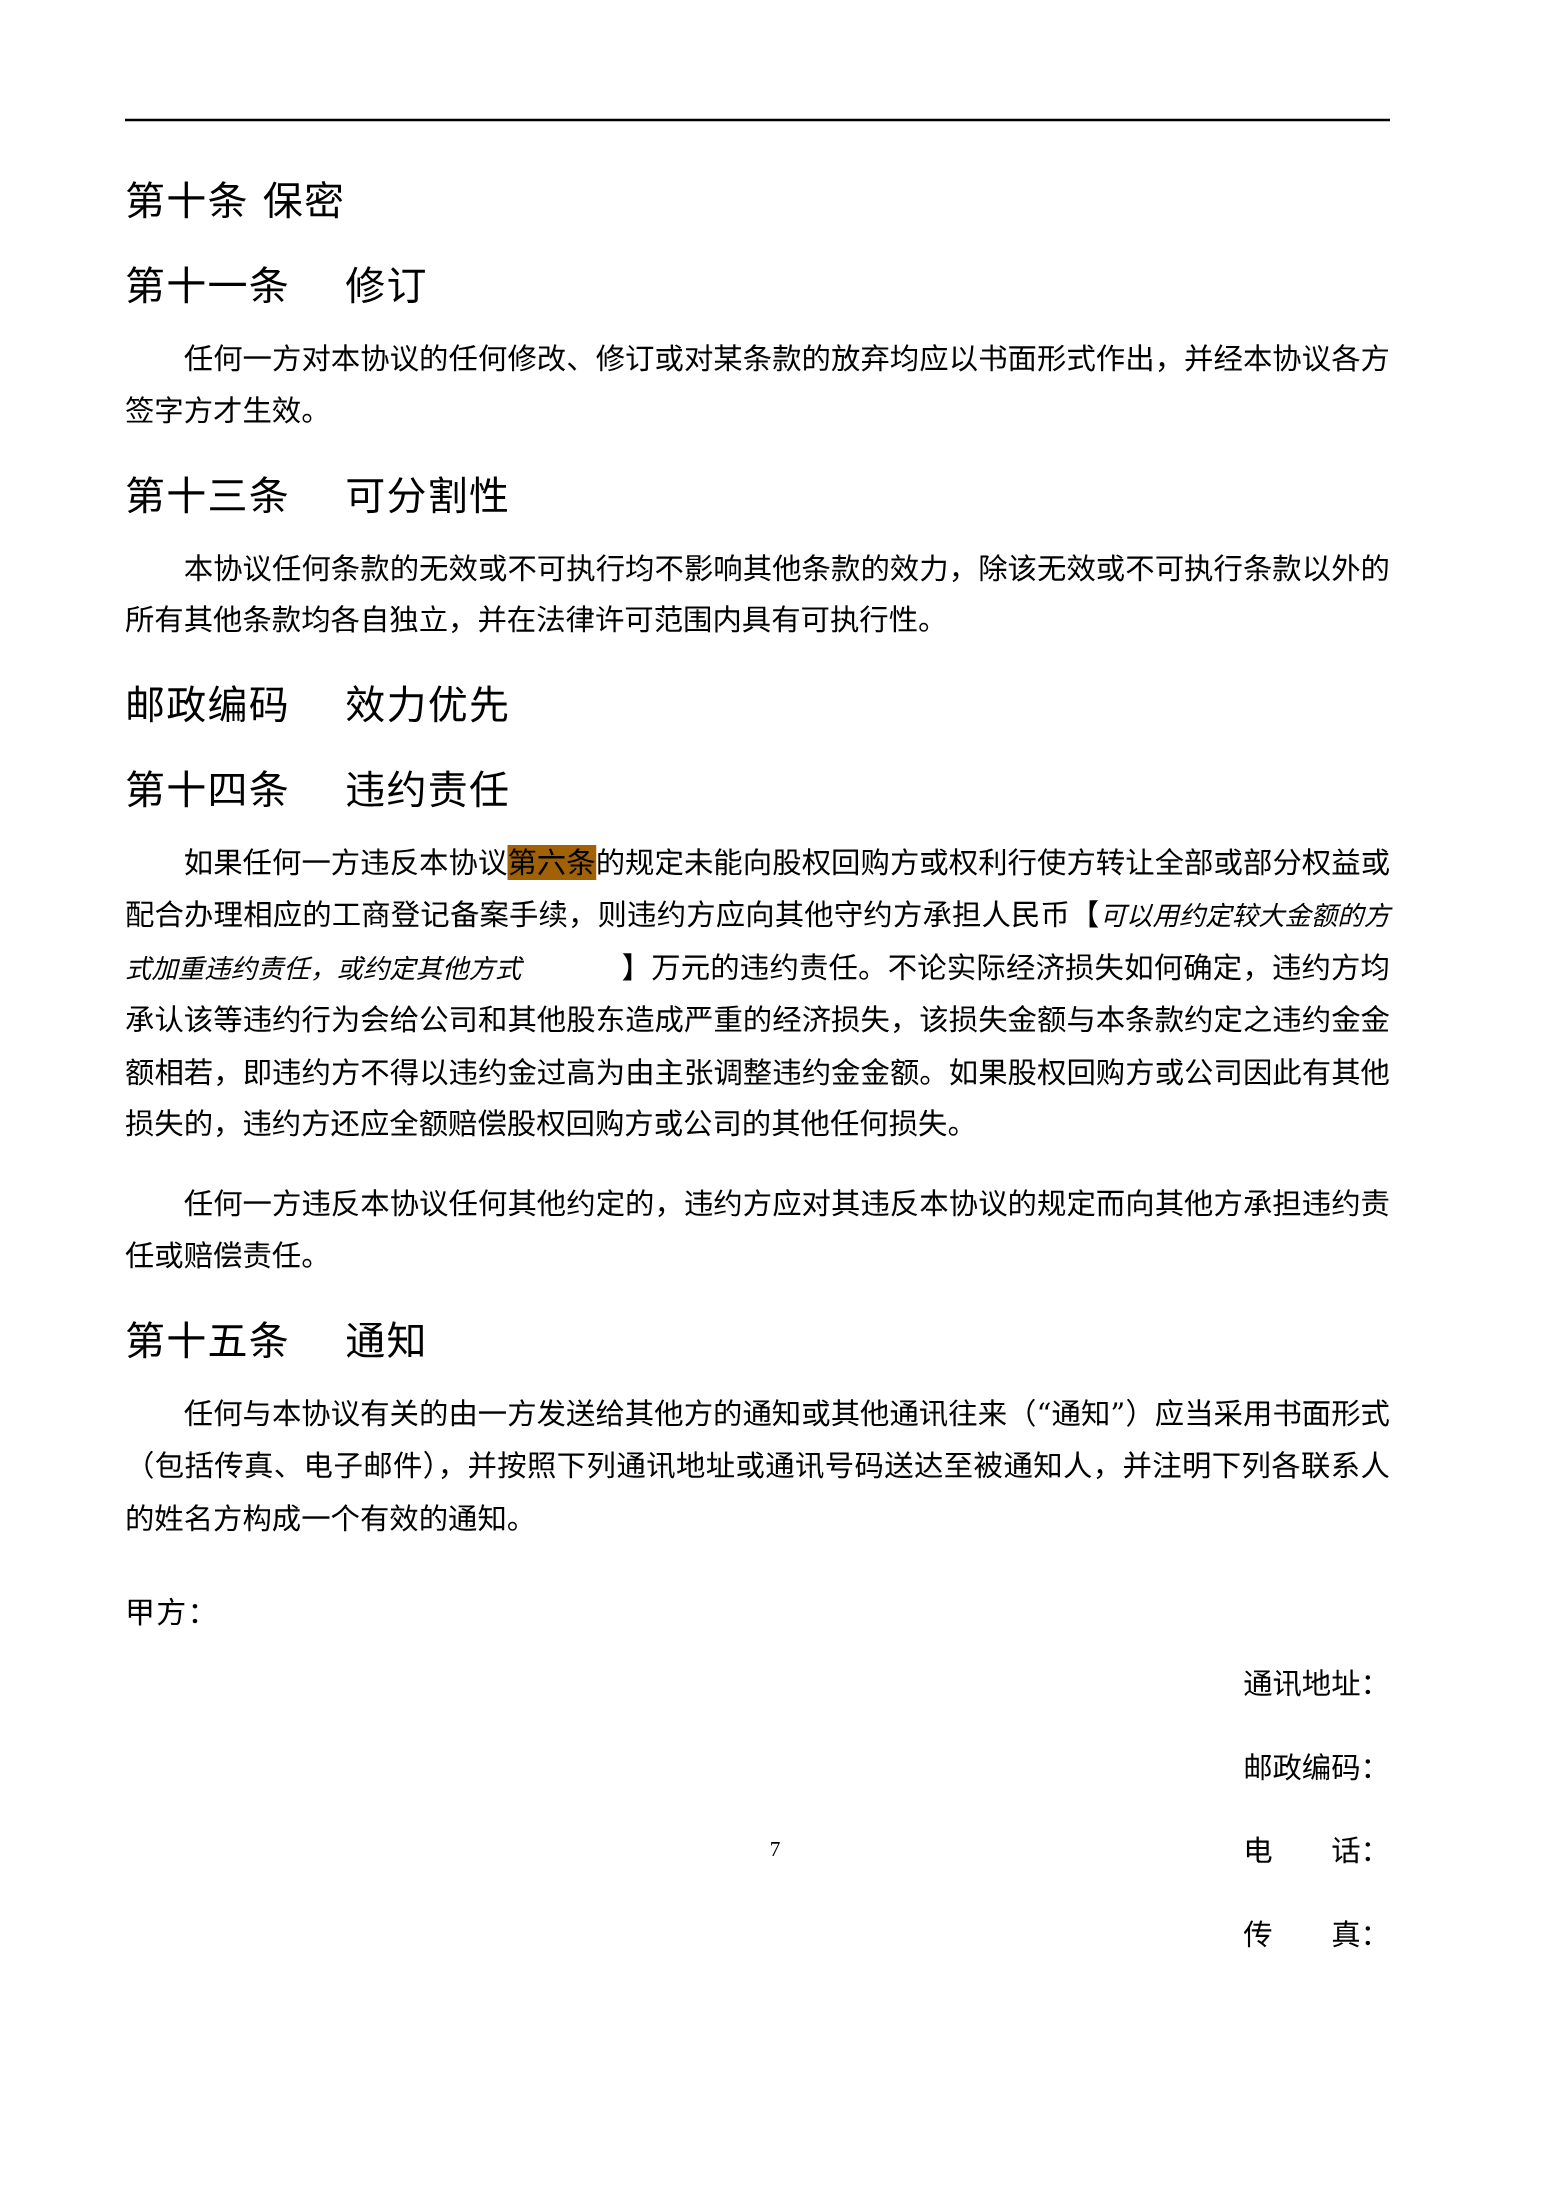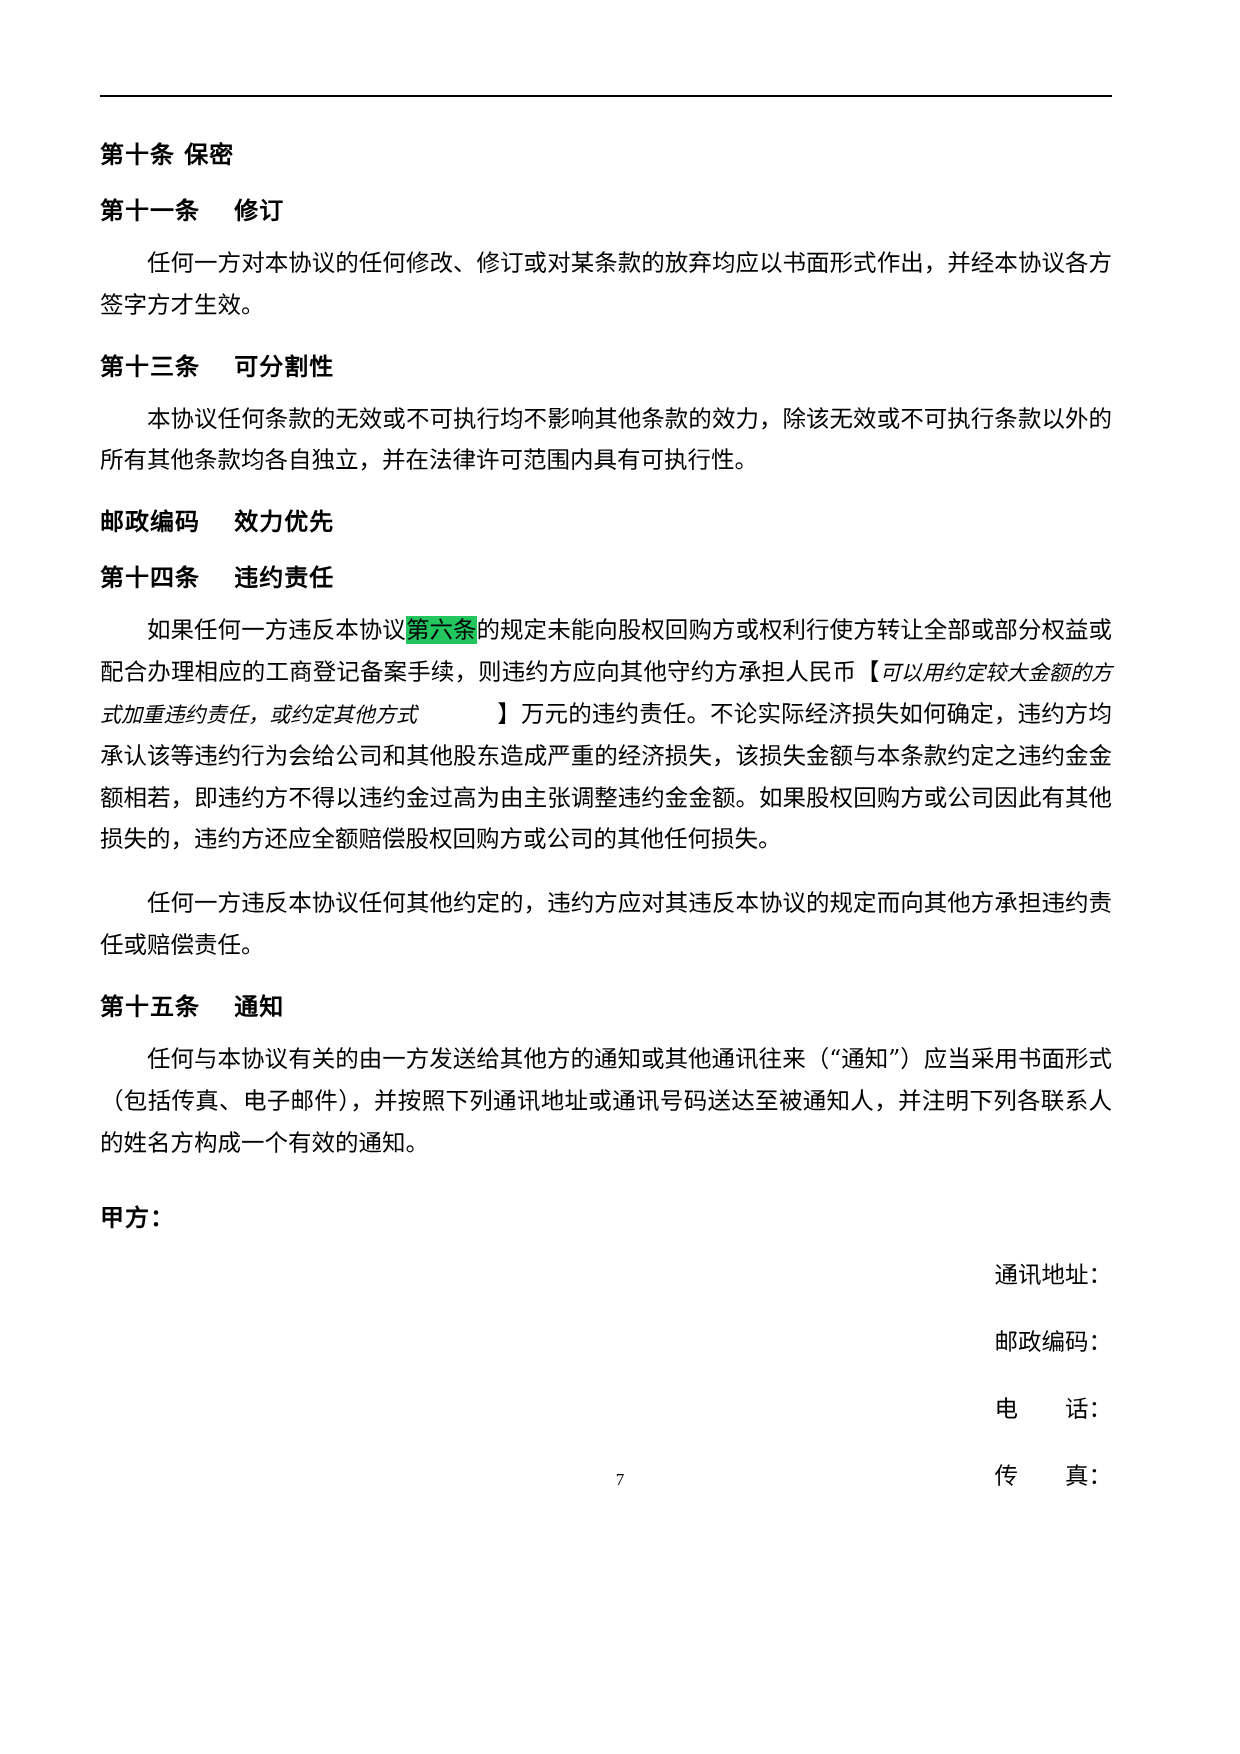--- a/index.html
+++ b/index.html
@@ -23,47 +23,47 @@
     top: 95px;
     width: 1012px;
   }
   .header-rule {
     border: 0;
     border-top: 2px solid #000;
     margin: 0 0 40px 0;
     width: 100%;
   }
   h2.clause-title {
-    font-size: 24px;
-    font-weight: bold;
+    font-size: 32px;
+    font-weight: normal;
     margin: 0 0 14px 0;
     letter-spacing: 1px;
     line-height: 1.5;
   }
   p.para {
     font-size: 23.5px;
     line-height: 1.78;
     margin: 0 0 22px 0;
     text-align: justify;
     text-justify: inter-ideograph;
     text-indent: 2em;
   }
   .block {
     margin-bottom: 20px;
   }
   .hl {
-    background: #22c55e;
+    background: #a16207;
   }
   .ital {
     font-style: italic;
     font-size: 21px;
   }
   .bold-line {
     font-size: 24px;
-    font-weight: bold;
+    font-weight: normal;
     margin: 34px 0 26px 0;
     letter-spacing: 1px;
   }
   .field-line {
     font-size: 23.5px;
     margin: 0 0 34px 0;
     line-height: 1.4;
     text-align: right;
   }
   .gap {

